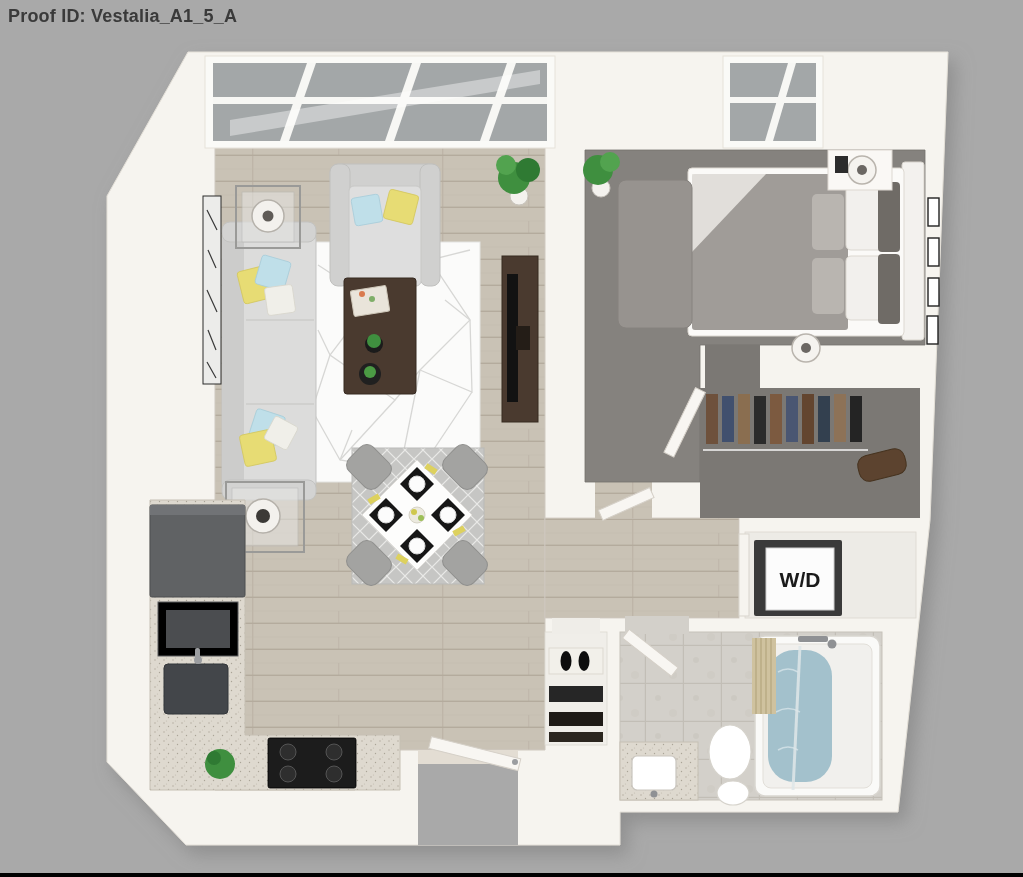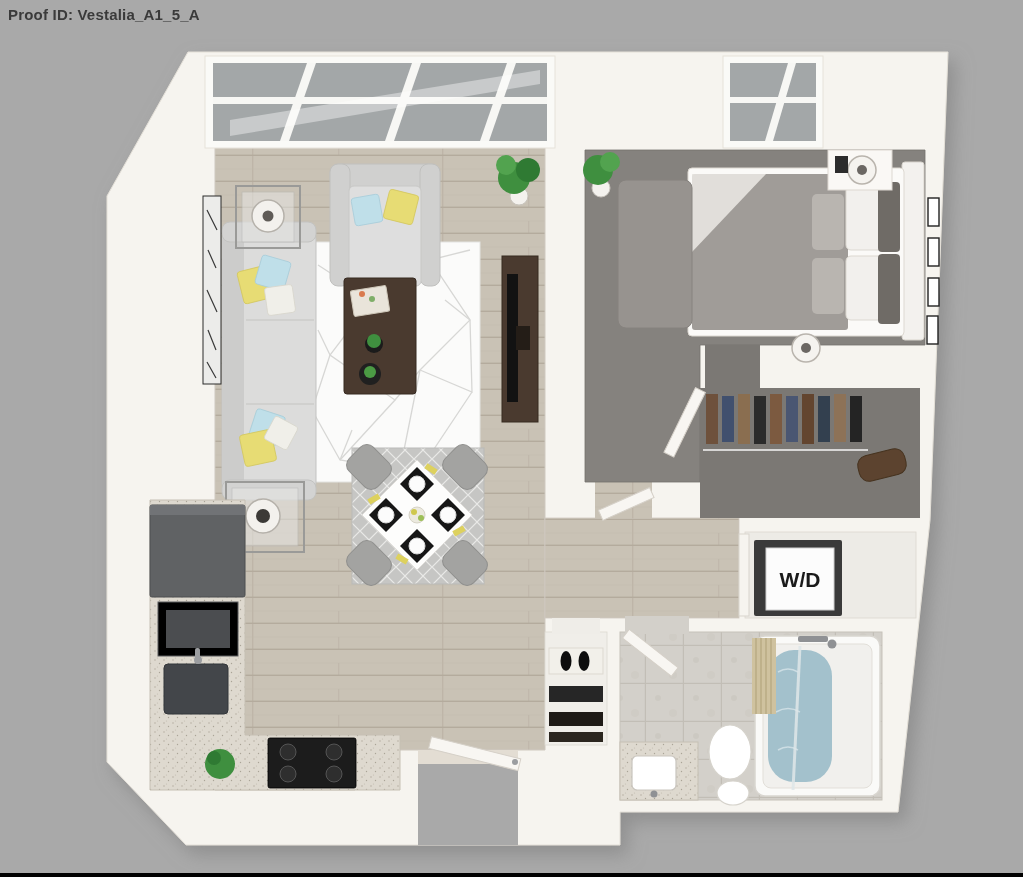--- a/index.html
+++ b/index.html
@@ -1,18 +1,18 @@
 <!DOCTYPE html>
 <html><head>
 <meta charset="utf-8">
 <style>
   html,body{margin:0;padding:0;background:#8f8f8f;}
   .stage{position:relative;width:1023px;height:877px;overflow:hidden;font-family:"Liberation Sans",sans-serif;}
   .stage svg{position:absolute;left:0;top:0;}
-  .proof-id{position:absolute;left:8px;top:6px;font-size:15px;font-weight:bold;letter-spacing:.2px;z-index:5;}
+  .proof-id{position:absolute;left:8px;top:6px;font-size:18px;font-weight:bold;letter-spacing:.2px;z-index:5;}
   text{font-family:"Liberation Sans",sans-serif;}
 </style>
 </head>
 <body>
 
 <div class="stage">
   <div class="proof-id" style="color:#3a3a3a;">Proof ID: Vestalia_A1_5_A</div>
 
   <svg width="1023" height="877" viewBox="0 0 1023 877">
     <defs>

